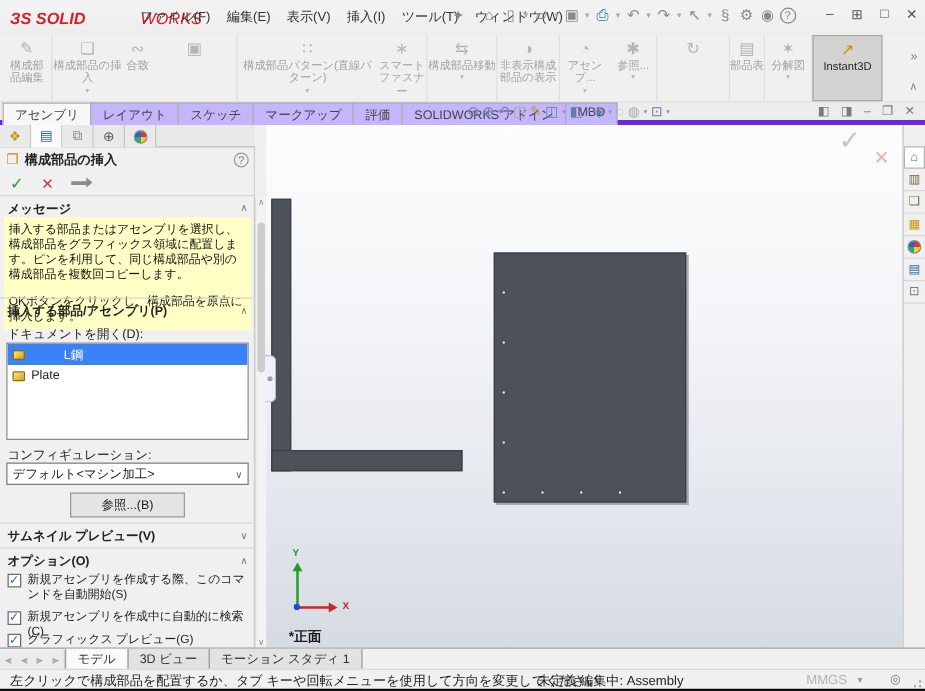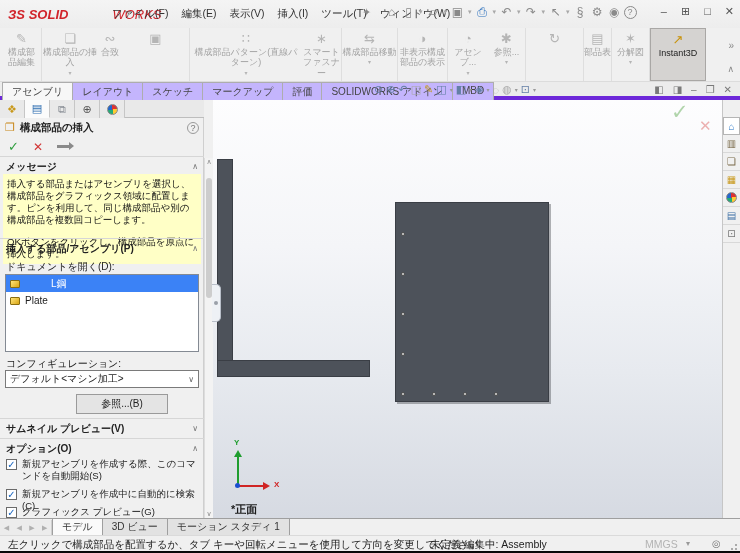--- a/index.html
+++ b/index.html
@@ -64,21 +64,21 @@
   #msg-box { position:absolute; left:3px; top:74px; width:198px; background:#ffffc6; padding:4px 4px; font-size:9.5px; line-height:1.28; color:#111; }
   #msg-box p + p { margin-top:9px; }
   #docs-label { position:absolute; left:6px; top:160px; color:#222; }
   #doc-list { position:absolute; left:5px; top:174px; width:194px; height:78px; background:#fff; border:1px solid #848a93; overflow:hidden; }
   .doc-item { height:17px; display:flex; align-items:center; gap:5px; padding-left:4px; font-size:10px; color:#222; }
   .doc-item.selected { background:#3b82f6; color:#fff;gap:31px; }
   .part-ic { width:10px; height:8px; background:linear-gradient(135deg,#ffe57a,#d9a514); border:1px solid #8a6d10; border-radius:1px; }
   #config-label { position:absolute; left:6px; top:257px; color:#222; }
   #config-select { position:absolute; left:5px; top:270px; width:194px; height:18px; background:#fff; border:1px solid #7a7a7a; display:flex; align-items:center; padding:0 4px; font-size:10px; color:#222; }
   #config-select .chev { margin-left:auto; color:#666; font-size:8px; }
-  #browse-btn { position:absolute; left:56px; top:294px; width:92px; height:20px; background:#e4e4e4; border:1px solid #9a9a9a; font-size:10px; color:#222; display:flex; align-items:center; justify-content:center;margin-left:20px; }
+  #browse-btn { position:absolute; left:56px; top:294px; width:92px; height:20px; background:#e4e4e4; border:1px solid #9a9a9a; font-size:10px; color:#222; display:flex; align-items:center; justify-content:center; }
   .cb-row { position:absolute; left:6px; width:192px; display:flex; gap:5px; font-size:9.5px; line-height:1.25; color:#222; }
   .cb-box { flex:0 0 11px; width:11px; height:11px; background:#fff; border:1px solid #6a6a6a; color:#1a66c0; font-size:10px; line-height:10px; text-align:center; font-weight:bold; margin-top:1px; }
   
   #panel-scroll { position:absolute; left:204px; top:158px; width:9px; height:360px; background:#f3f3f3; border-left:1px solid #ddd; }
   #panel-scroll .up { position:absolute; top:0; left:0; width:8px; text-align:center; font-size:7px; color:#888; }
   #panel-scroll .down { position:absolute; bottom:0; left:0; width:8px; text-align:center; font-size:7px; color:#888; }
   #panel-scroll .thumb { position:absolute; left:1px; top:20px; width:6px; height:120px; background:#cdcdcd; border-radius:3px; }
   #splitter-tab { position:absolute; left:212px; top:284px; width:9px; height:38px; background:#eef1f5; border:1px solid #b9bfc9; border-left:none; border-radius:0 5px 5px 0; z-index:5; }
   #splitter-tab .dot { position:absolute; left:2px; top:16px; width:4px; height:4px; border-radius:50%; background:#9aa0a8; }
   

